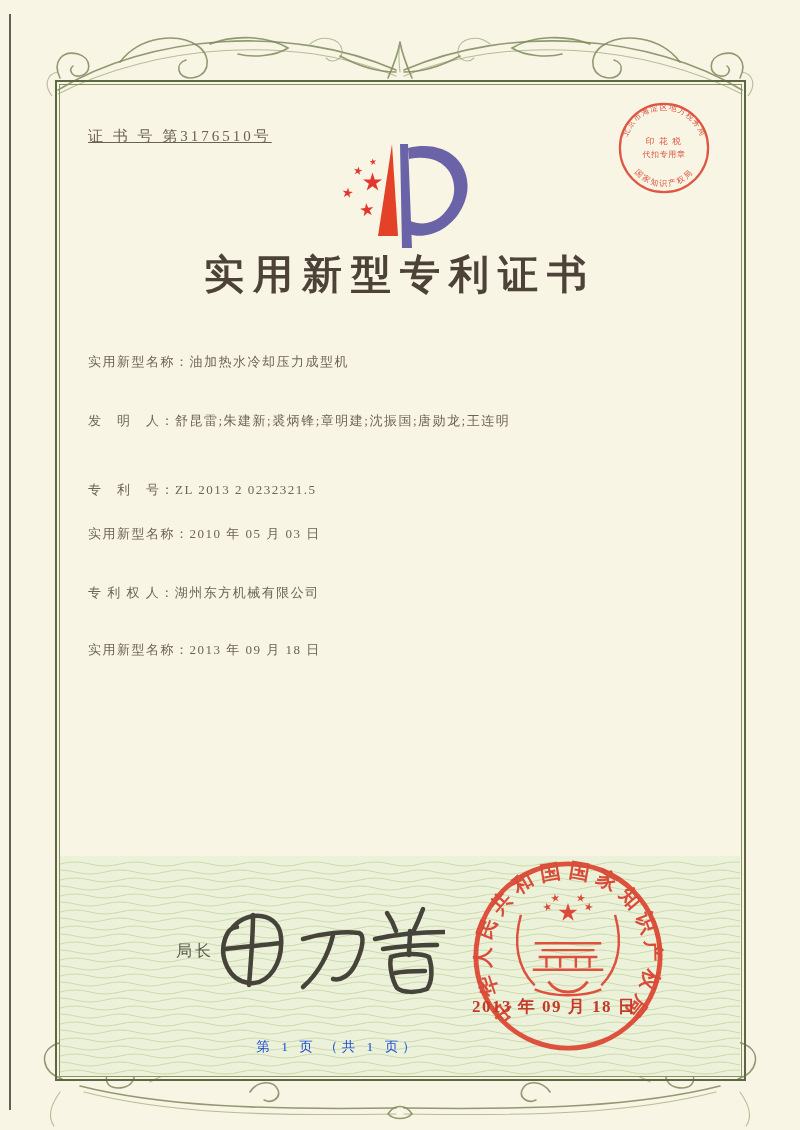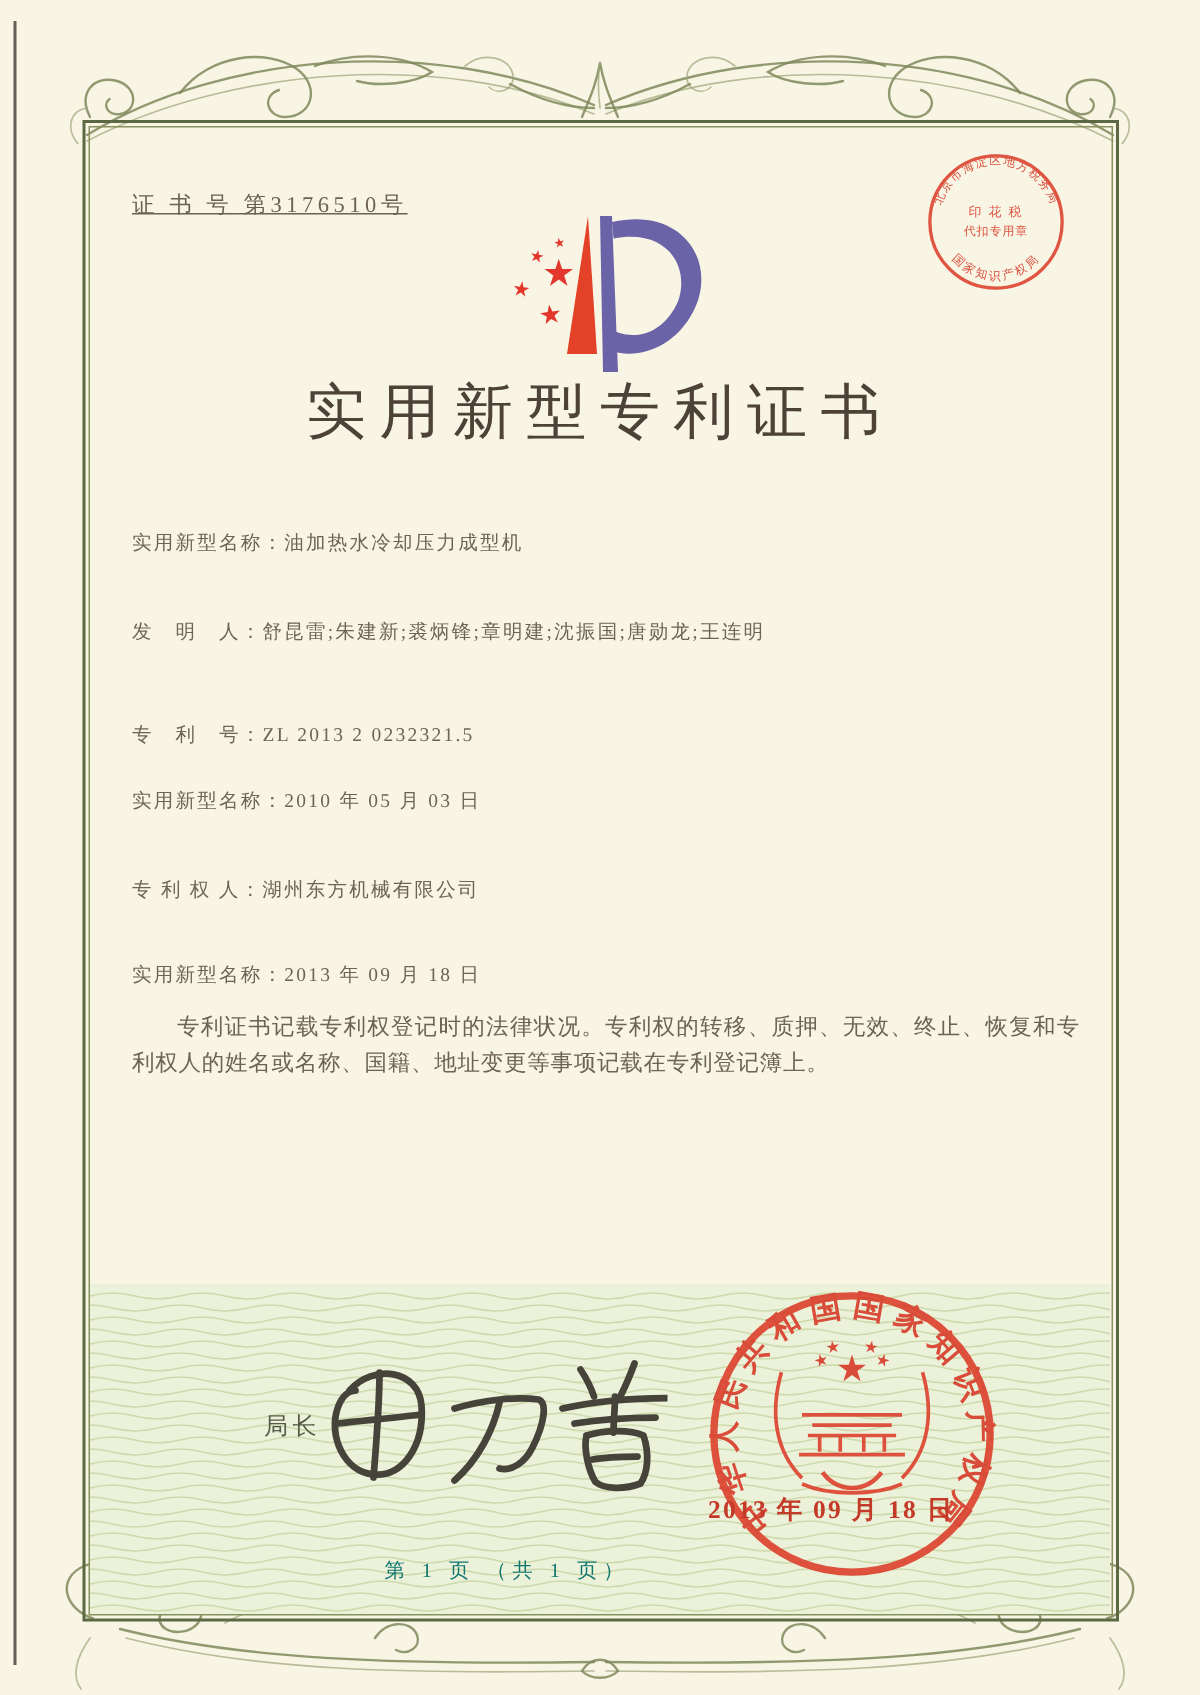--- a/index.html
+++ b/index.html
@@ -14,40 +14,40 @@
   
   svg.deco{position:absolute;left:0;pointer-events:none;}
   .orn path{fill:none;stroke:#7e885c;stroke-width:1.6;stroke-linecap:round;opacity:.85;}
   .orn .lt{stroke:#9aa478;stroke-width:1.1;opacity:.7;}
   
   .frame-outer{left:55px;top:80px;width:687px;height:997px;border:2px solid #5c6844;}
   .frame-inner{position:absolute;left:2px;top:2px;right:2px;bottom:2px;border:1px solid #87915e;}
   
   .cert-no{left:88px;top:127px;font-size:15px;color:#6b6154;letter-spacing:3px;text-decoration:underline;}
   
-  .title{left:0;top:247px;width:800px;text-align:center;font-size:40px;color:#4c4238;letter-spacing:9px;font-weight:400;}
+  .title{left:0;top:247px;width:800px;text-align:center;font-size:40px;color:#4c4238;letter-spacing:9px;font-weight:700;}
   
   .field{left:88px;font-size:13px;color:#6e6456;letter-spacing:1.5px;white-space:nowrap;}
   .field .lbl::after{content:"";}
   
   .body-text{left:88px;top:674px;width:632px;font-size:15px;line-height:23.5px;color:#6c6255;text-align:justify;letter-spacing:.5px;}
   .body-text p{margin:0;text-indent:2em;}
   
   .wave-area{left:60px;top:856px;width:680px;height:220px;background:#ecf1da;}
   .wave{fill:none;stroke:#c6d4a0;stroke-width:1;opacity:.8;}
   
   .sig-label{left:152px;top:941px;font-size:16px;color:#565a48;letter-spacing:3px;margin-left:24px;}
   .sig-svg path{fill:none;stroke:#45433a;stroke-width:4.5;stroke-linecap:round;stroke-linejoin:round;}
   .hidden-data{position:absolute;width:0;height:0;overflow:hidden;}
   
   .seal-red{fill:none;stroke:#dd4632;}
   .seal-text{fill:#d8402e;}
   .seal-date{left:472px;top:995px;font-size:17px;color:#c43a28;letter-spacing:1.5px;font-weight:600;}
   
-  .footer{left:0;top:1038px;width:676px;text-align:center;font-size:13.5px;color:#0f766e;letter-spacing:4px;}
+  .footer{left:0;top:1038px;width:676px;text-align:center;font-size:13.5px;color:#1d4ed8;letter-spacing:4px;}
 </style>
 </head>
 <body>
 
 <svg width="0" height="0" style="position:absolute" aria-hidden="true">
   <defs>
     <path id="star" d="M0,-1 L0.225,-0.309 0.951,-0.309 0.363,0.118 0.588,0.809 0,0.382 -0.588,0.809 -0.363,0.118 -0.951,-0.309 -0.225,-0.309 Z"></path>
   </defs>
 </svg>
 
@@ -159,21 +159,20 @@
 <div class="abs title">实用新型专利证书</div>
 
 <div class="abs field" style="top:353px"><span class="lbl">实用新型名称：</span><span>油加热水冷却压力成型机</span></div>
 <div class="abs field" style="top:412px"><span class="lbl">发　明　人：</span><span>舒昆雷;朱建新;裘炳锋;章明建;沈振国;唐勋龙;王连明</span></div>
 <div class="abs field" style="top:481px"><span class="lbl">专　利　号：</span><span>ZL 2013 2 0232321.5</span></div>
 <div class="abs field" style="top:525px"><span class="lbl">实用新型名称：</span><span>2010 年 05 月 03 日</span></div>
 <div class="abs field" style="top:584px"><span class="lbl">专 利 权 人：</span><span>湖州东方机械有限公司</span></div>
 <div class="abs field" style="top:641px"><span class="lbl">实用新型名称：</span><span>2013 年 09 月 18 日</span></div>
 
 <div class="abs body-text">
-  <p>专利证书记载专利权登记时的法律状况。专利权的转移、质押、无效、终止、恢复和专利权人的姓名或名称、国籍、地址变更等事项记载在专利登记簿上。</p>
 </div>
 
 <div class="abs sig-label">局长</div>
 <span class="hidden-data">田力普</span>
 <svg class="abs sig-svg" style="left:205px;top:897px" width="240" height="100" viewBox="0 0 240 100">
   <path d="M28,30 C44,12 74,16 76,40 C78,66 64,88 44,86 C24,84 14,60 20,42 C23,33 28,30 32,30"></path>
   <path d="M48,18 C48,40 46,64 44,88"></path>
   <path d="M20,52 C38,50 60,48 76,46"></path>
   <path d="M98,42 C118,36 140,34 154,36 C160,38 158,52 150,68 C145,78 136,84 128,82"></path>
   <path d="M128,38 C124,56 114,76 98,90"></path>

